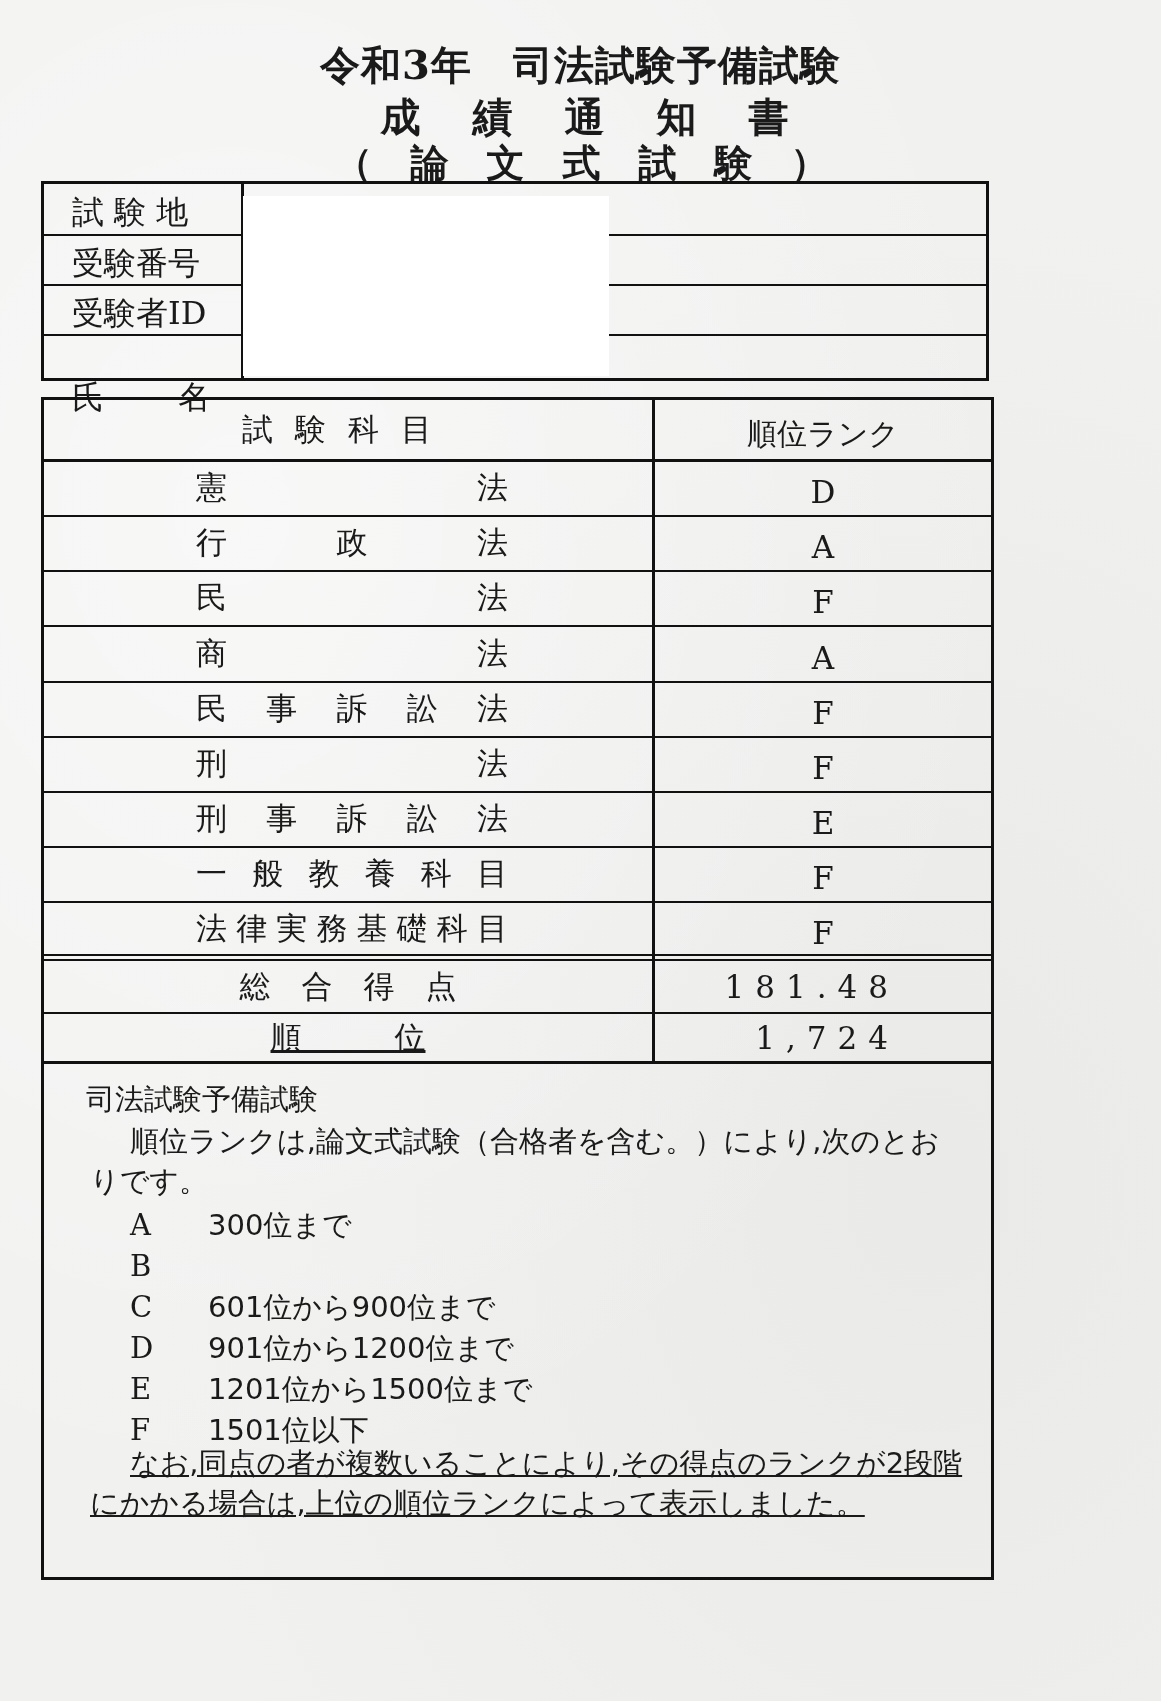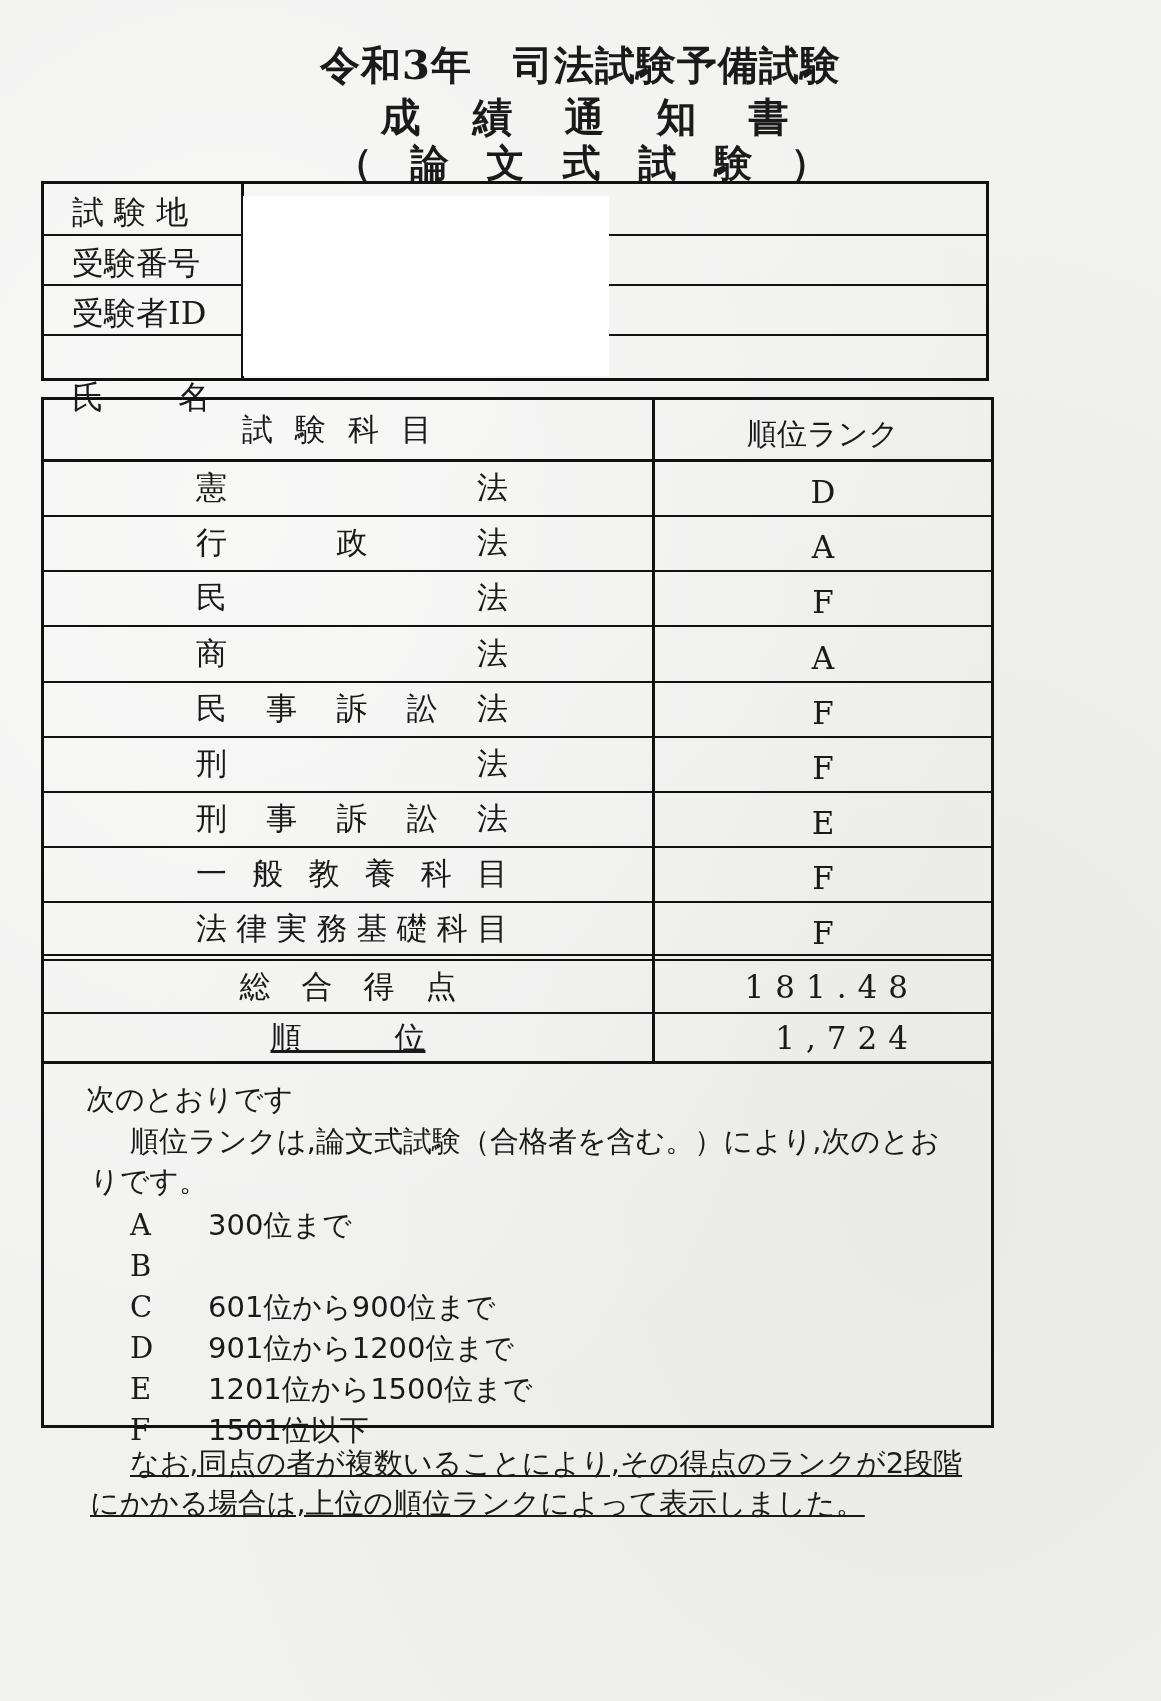--- a/index.html
+++ b/index.html
@@ -38,21 +38,21 @@
   .info-label {
     position: absolute; left: 28px; font-size: 32px; white-space: pre;
   }
   .redaction {
     position: absolute; left: 243px; top: 196px; width: 366px; height: 180px;
     background: #ffffff;
   }
 
   
   .main-table {
-    position: absolute; left: 41px; top: 397px; width: 953px; height: 1031px;
+    position: absolute; left: 41px; top: 397px; width: 953px; height: 1183px;
     border: 3px solid #111; box-sizing: border-box;
   }
   .col-divider {
     position: absolute; left: 608px; top: 0; width: 3px; background: #111; height: 663px;
   }
   .hrow {
     position: absolute; left: 0; right: 0; box-sizing: border-box;
   }
   .hline { position: absolute; left: 0; right: 0; height: 0; border-top: 2px solid #111; }
   .hline.thick { border-top: 3px solid #111; }
@@ -66,21 +66,21 @@
     position: absolute; left: 611px; right: 0; top: 0; bottom: 0;
     display: flex; align-items: center; justify-content: center;
     font-size: 31px;
     margin-top: 8px;
   }
   .header-subject { letter-spacing: 22px; }
   .header-rank { font-size: 30px; }
   .score-cell {
     position: absolute; left: 611px; right: 0; top: 0; bottom: 0;
     display: flex; align-items: center; justify-content: flex-end;
-    padding-right: 72px; font-size: 31px; letter-spacing: 11px;
+    padding-right: 92px; font-size: 31px; letter-spacing: 11px;
   }
 
   
   .notes {
     position: absolute; left: 0; right: 0; top: 663px; bottom: 0;
     font-family: "DejaVu Sans", "Liberation Sans", sans-serif;
     font-size: 29px; line-height: 40px;
   }
   .notes-title { position: absolute; left: 42px; top: 16px; }
   .notes-p1 { position: absolute; left: 46px; top: 58px; width: 870px; text-indent: 40px; }
@@ -263,21 +263,21 @@
 
   <div class="hrow" style="top:614px;height:48px;">
     <div class="subject-cell">
       <div class="subject-text centered" style="white-space:pre;text-decoration:underline;">順　　　位</div>
     </div>
     <div class="score-cell">1,724</div>
   </div>
   <div class="hline thick" style="top:661px;"></div>
 
   <div class="notes">
-    <div class="notes-title">次のとおりです</div>
+    <div class="notes-title">司法試験予備試験</div>
     <div class="notes-p1">順位ランクは,論文式試験（合格者を含む。）により,次のとおりです。</div>
     <div class="legend">
       <div class="legend-row">
           <span class="legend-letter">A</span>
           <span>300位まで</span>
         </div>
       <div class="legend-row">
           <span class="legend-letter">B</span>
         </div>
       <div class="legend-row">

